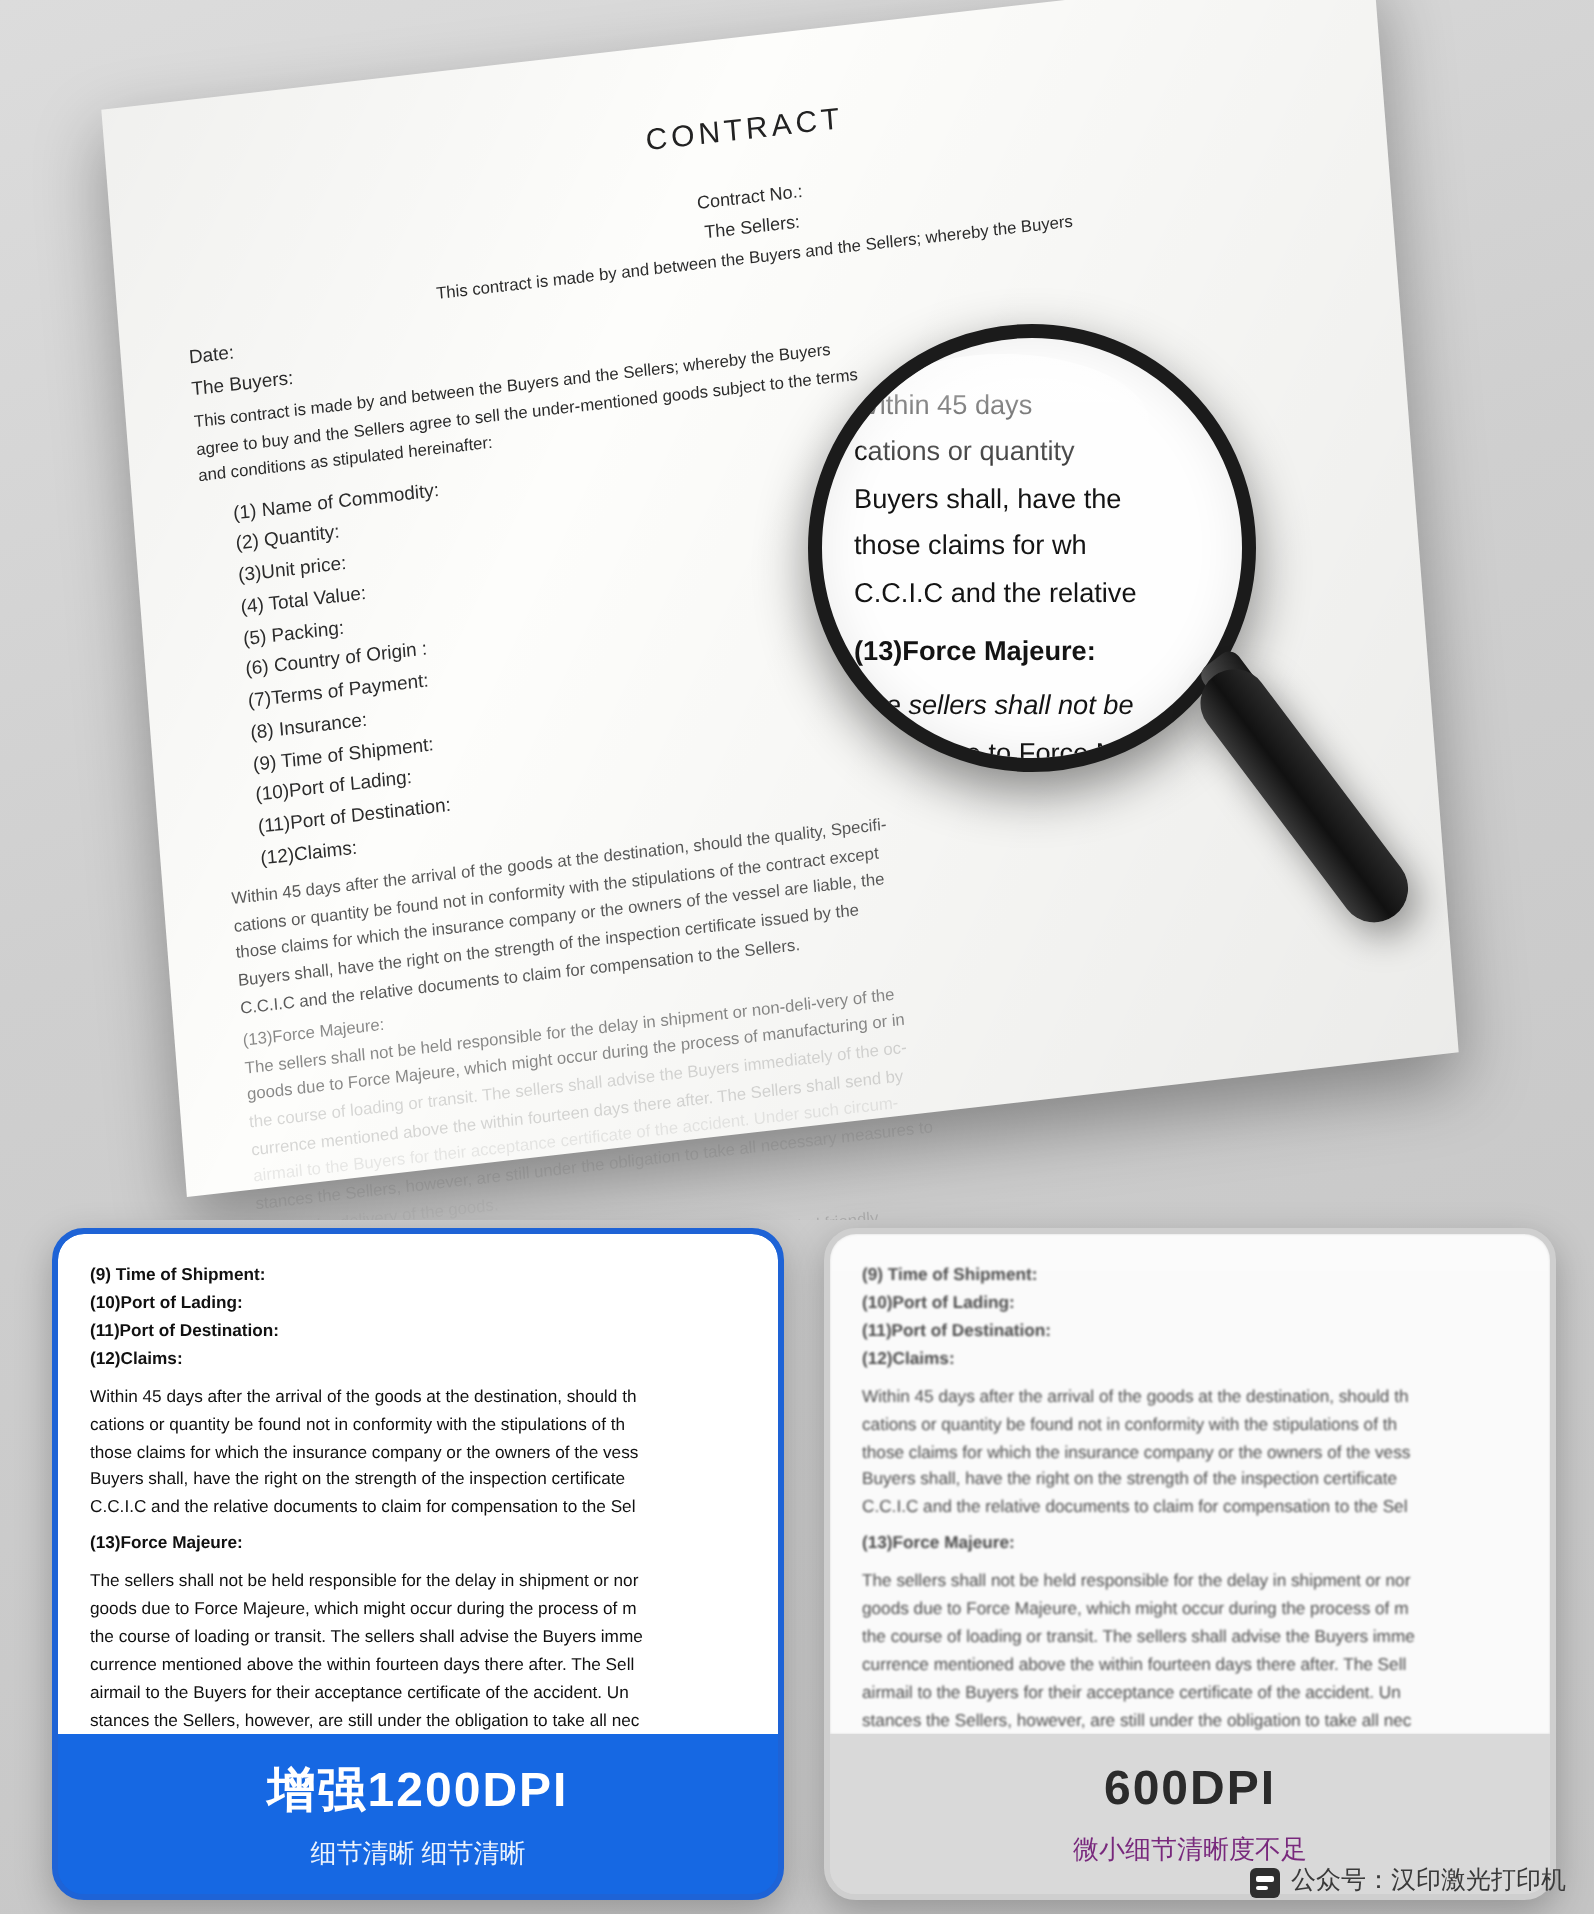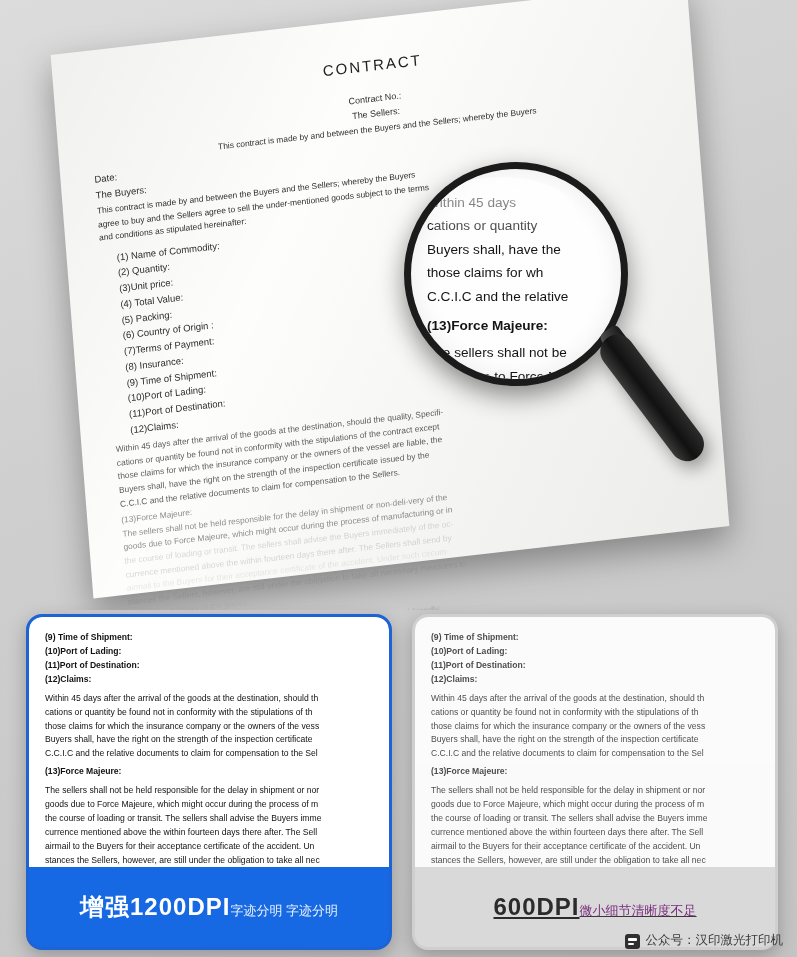--- a/index.html
+++ b/index.html
@@ -124,24 +124,24 @@
   .card.left .card-doc{border-radius:13px 13px 0 0;}
   .card.right .card-doc{border-radius:13px 13px 0 0;}
 
   .crisp{color:#111;font-size:8.6px;line-height:1.62;}
   .crisp .hl{font-weight:bold;}
   .blur{color:#3a3a3a;font-size:8.6px;line-height:1.62;filter:blur(.55px);opacity:.88;}
   .blur .hl{font-weight:bold;}
 
   .card-label{
     position:absolute;left:0;right:0;bottom:0;height:80px;
-    display:flex;align-items:center;justify-content:center;
+    display:flex;flex-direction:column;align-items:center;justify-content:center;
   }
   .card.left .card-label{background:#1668e3;color:#fff;}
-  .card.right .card-label{background:#d9d9d9;color:#2b2b2b;text-decoration:underline;}
+  .card.right .card-label{background:#d9d9d9;color:#2b2b2b;}
   .card-title{font-size:24px;font-weight:bold;letter-spacing:1px;}
   .card-sub{font-size:13px;margin-top:7px;opacity:.92;}
   .card.right .card-sub{color:#701a75;}
 
   
   .watermark{
     position:absolute;right:14px;bottom:8px;
     display:flex;align-items:flex-end;gap:6px;
     color:#3a3a3a;font-size:12.5px;z-index:20;
   }
@@ -230,21 +230,21 @@
       <div class="handle-neck"></div>
       <div class="handle"></div>
       <div class="lens">
         <div class="lens-inner">
           <div>Within 45 days</div>
           <div>cations or quantity</div>
           <div>Buyers shall, have the</div>
           <div>those claims for wh</div>
           <div>C.C.I.C and the relative</div>
           <div class="b" style="margin-top:6px;">(13)Force Majeure:</div>
-          <div style="margin-top:4px;">The sellers shall not be</div>
+          <div style="margin-top:4px;font-style:italic;">The sellers shall not be</div>
           <div>goods due to Force M</div>
 
         </div>
         <div class="lens-gloss"></div>
       </div>
     </div>
   </div>
 
   <div class="cards">
 
@@ -264,21 +264,21 @@
         <div style="height:5px"></div>
         <div>The sellers shall not be held responsible for the delay in shipment or nor</div>
         <div>goods due to Force Majeure, which might occur during the process of m</div>
         <div>the course of loading or transit. The sellers shall advise the Buyers imme</div>
         <div>currence mentioned above the within fourteen days there after. The Sell</div>
         <div>airmail to the Buyers for their acceptance certificate of the accident. Un</div>
         <div>stances the Sellers, however, are still under the obligation to take all nec</div>
       </div>
       <div class="card-label">
         <div class="card-title">增强1200DPI</div>
-        <div class="card-sub">字迹分明 字迹分明</div>
+        <div class="card-sub">细节清晰 细节清晰</div>
       </div>
     </div>
 
     <div class="card right">
       <div class="card-doc blur">
         <div class="hl">(9) Time of Shipment:</div>
         <div class="hl">(10)Port of Lading:</div>
         <div class="hl">(11)Port of Destination:</div>
         <div class="hl">(12)Claims:</div>
         <div style="height:5px"></div>

